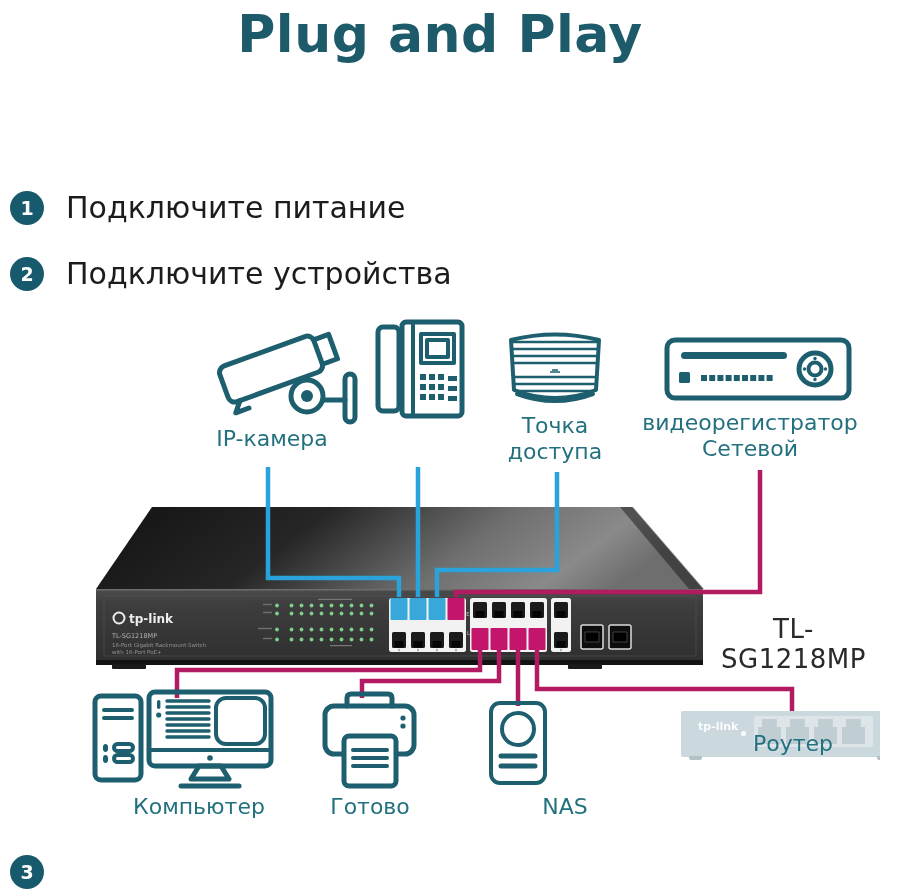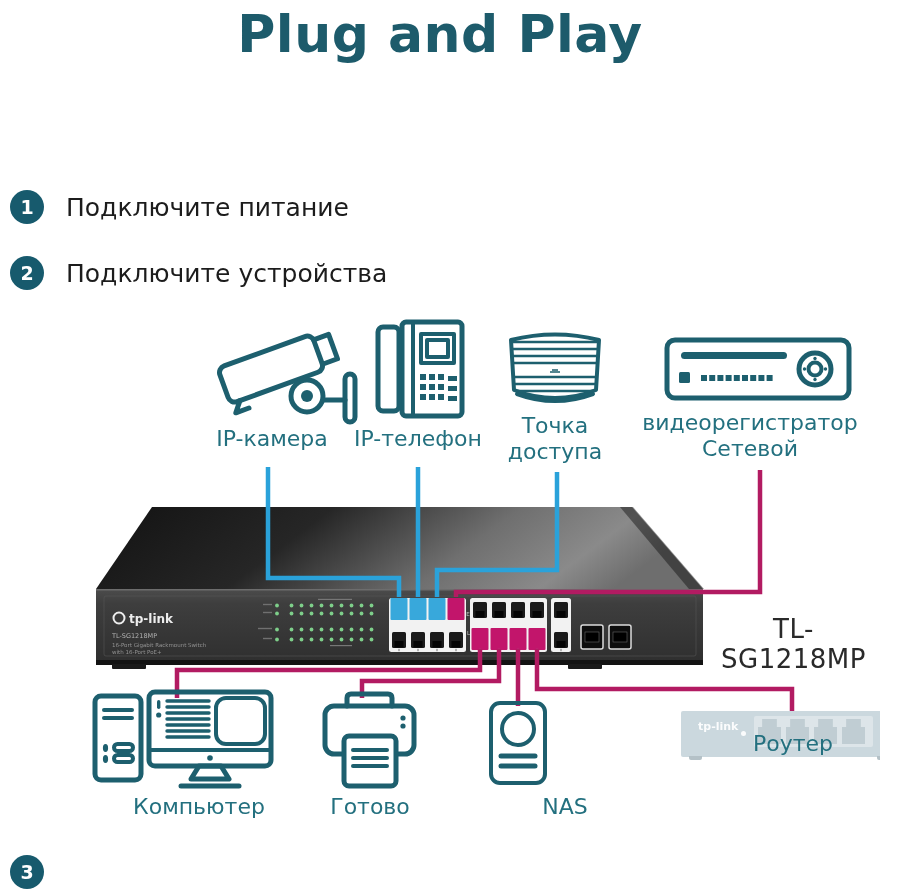--- a/index.html
+++ b/index.html
@@ -3,21 +3,21 @@
 <meta charset="utf-8">
 <style>
   html,body{margin:0;padding:0;background:#fff;}
   .canvas{position:relative;width:880px;height:896px;background:#ffffff;overflow:hidden;
           font-family:"DejaVu Sans","Liberation Sans",sans-serif;}
   .title{position:absolute;top:4px;left:0;width:100%;text-align:center;
          font-size:52px;font-weight:700;color:var(--title-teal);letter-spacing:.5px;}
   .step{position:absolute;left:10px;display:flex;align-items:center;gap:22px;}
   .step-num{width:34px;height:34px;border-radius:50%;background:var(--step-circle);color:#fff;
             font-size:19px;font-weight:700;display:flex;align-items:center;justify-content:center;flex:0 0 auto;}
-  .step-label{font-size:25px;color:var(--step-text);white-space:nowrap;}
+  .step-label{font-size:30px;color:var(--step-text);white-space:nowrap;}
   .dev-label{position:absolute;transform:translateX(-50%);color:var(--label-teal);
              font-size:22px;line-height:26px;text-align:center;white-space:nowrap;}
   svg.layer{position:absolute;left:0;top:0;}
   svg.icon{position:absolute;overflow:visible;}
   .ic{stroke:var(--icon-teal);fill:none;stroke-width:5;stroke-linecap:round;stroke-linejoin:round;}
   .ic4{stroke:var(--icon-teal);fill:none;stroke-width:4;stroke-linecap:round;stroke-linejoin:round;}
   .icf{fill:var(--icon-teal);stroke:none;}
   .icw{stroke:var(--icon-teal);fill:#ffffff;stroke-width:5;stroke-linecap:round;stroke-linejoin:round;}
   polyline.cable{fill:none;stroke-width:4.5;}
   .cable-blue{stroke:var(--cable-blue);}
@@ -123,21 +123,20 @@
     </g>
     <circle class="ic" cx="152" cy="33" r="16"></circle>
     <circle class="ic4" cx="152" cy="33" r="6.5"></circle>
     <circle class="icf" cx="152" cy="22.5" r="1.7"></circle>
       <circle class="icf" cx="152" cy="43.5" r="1.7"></circle>
     <circle class="icf" cx="141.5" cy="33" r="1.7"></circle>
       <circle class="icf" cx="162.5" cy="33" r="1.7"></circle>
   </svg>
 
   <div class="dev-label" style="left:272px;top:426px;">IP-камера</div>
-  <div class="dev-label" style="left:418px;top:426px;">IP-телефон</div>
   <div class="dev-label" style="left:555px;top:413px;">
     <div>Точка</div>
     <div>доступа</div>
   </div>
   <div class="dev-label" style="left:750px;top:410px;">
     <div>видеорегистратор</div>
     <div>Сетевой</div>
   </div>
 
   <svg class="layer" width="912" height="896" viewBox="0 0 912 896">

